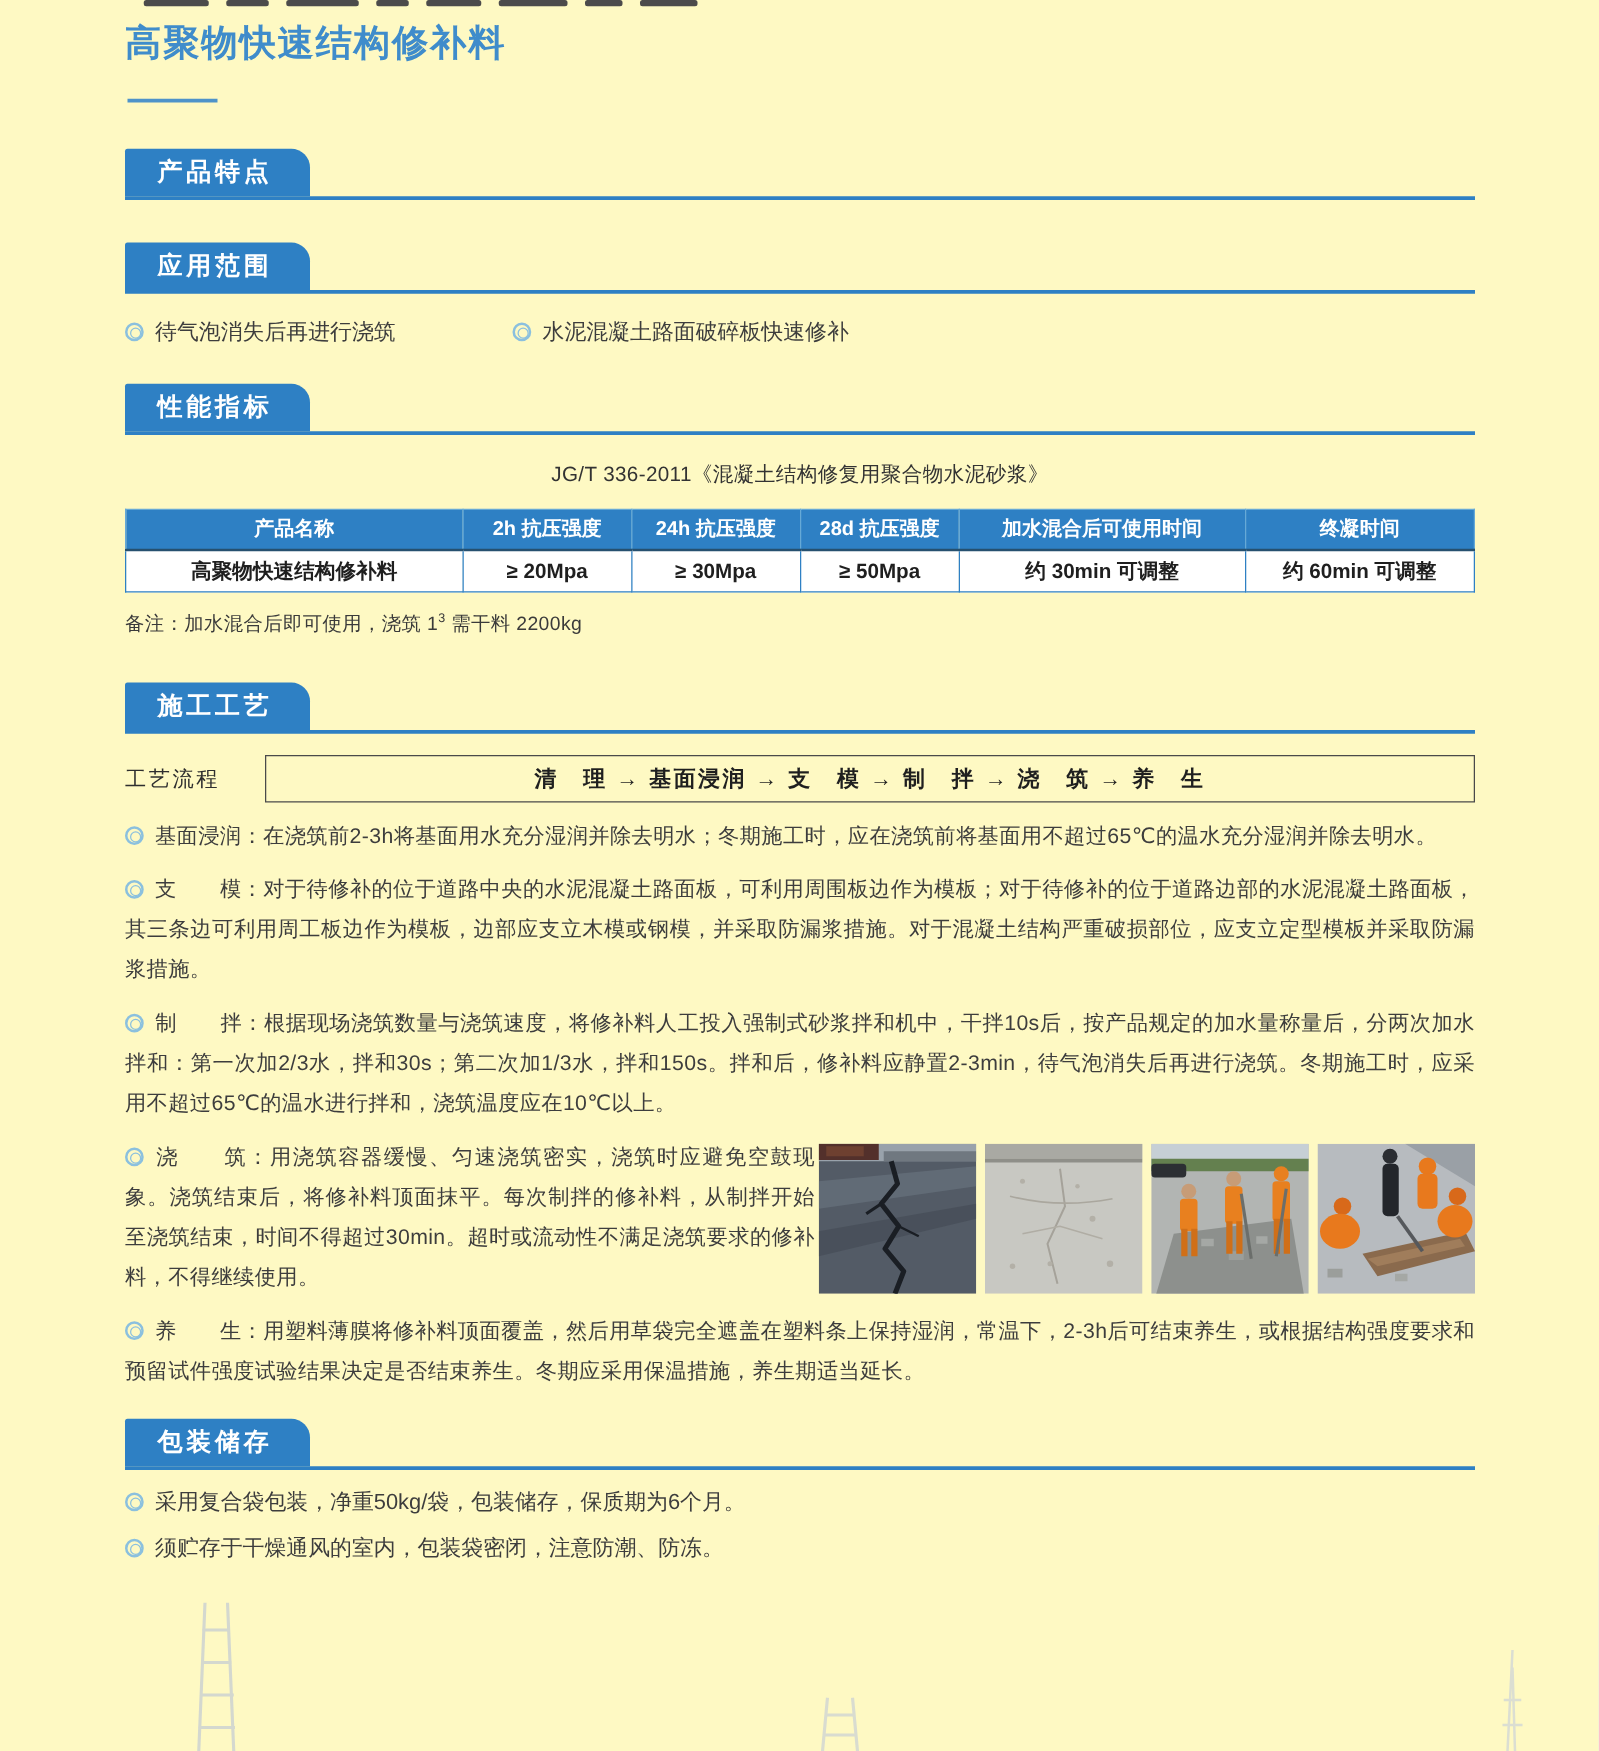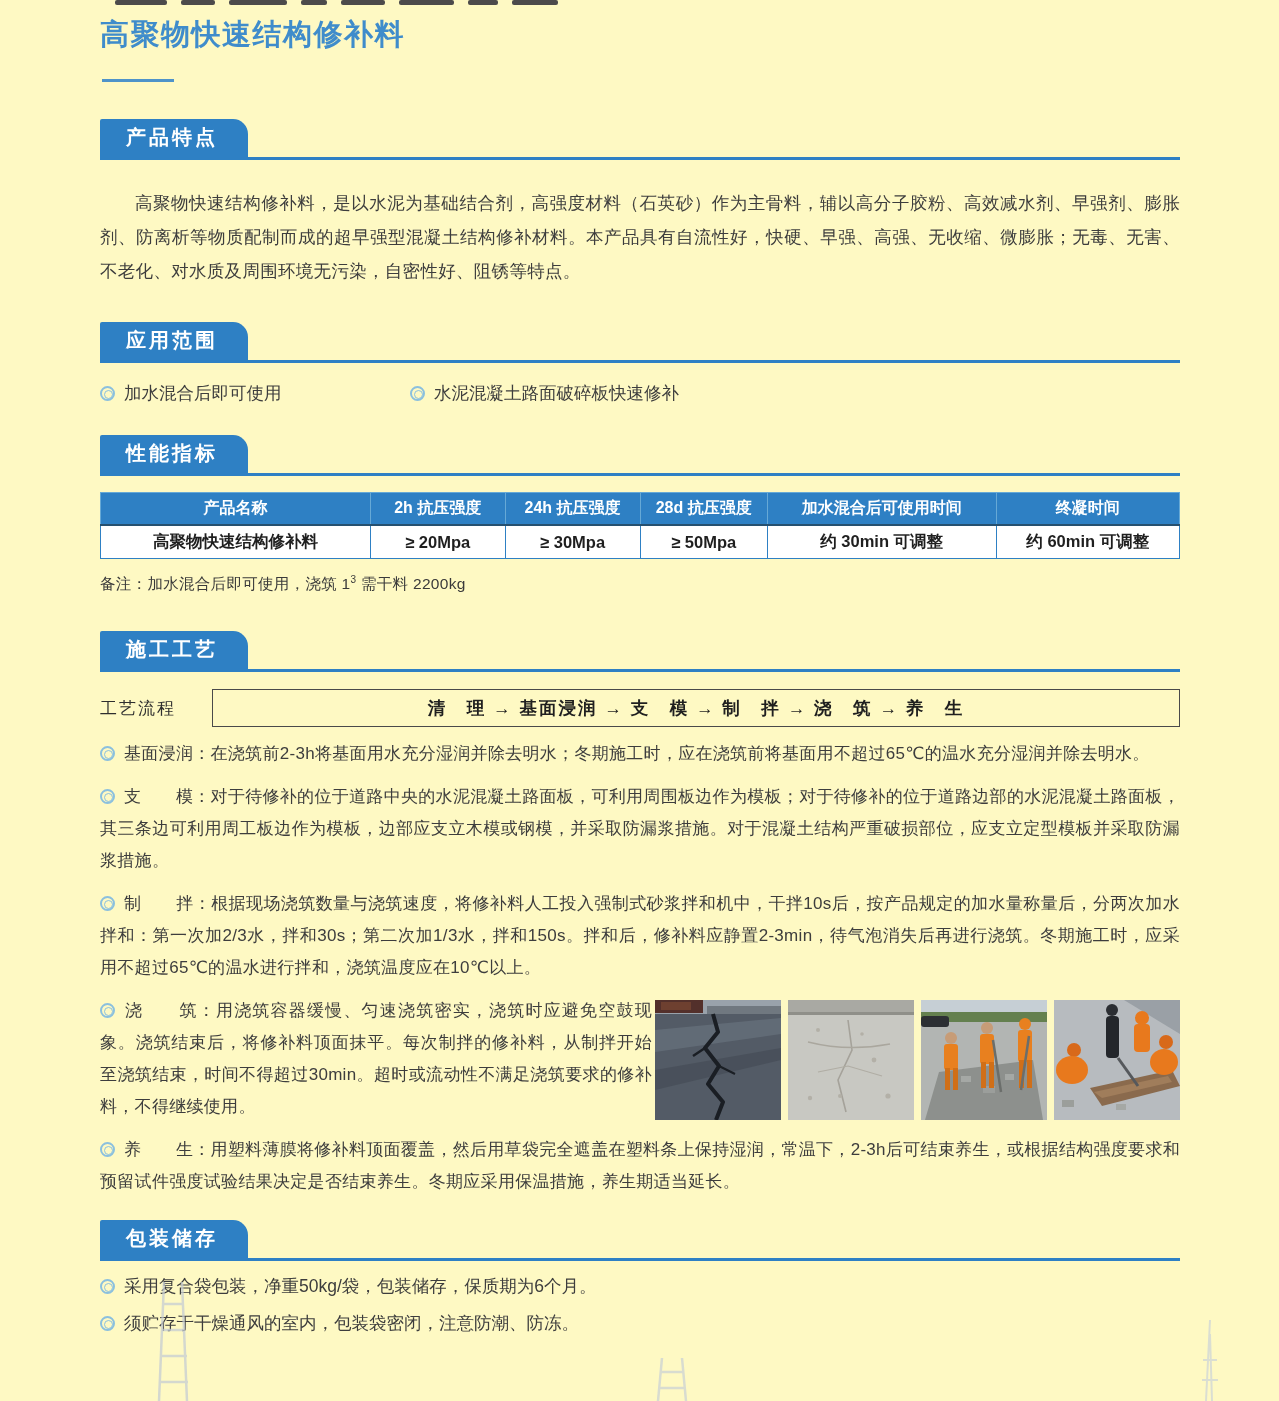--- a/index.html
+++ b/index.html
@@ -91,37 +91,37 @@
       <i style="width:30px"></i>
       <i style="width:46px"></i>
   </div>
 
   <h1 class="title">高聚物快速结构修补料</h1>
   <div class="title-underline"></div>
 
   <div class="sec-bar first">
     <span class="sec-tab">产品特点</span>
   </div>
-  <p class="body-para">高聚物快速结构修补料，是以水泥为基础结合剂，高强度材料（石英砂）作为主骨料，辅以高分子胶粉、高效减水剂、早强剂、膨胀剂、防离析等物质配制而成的超早强型混凝土结构修补材料。本产品具有自流性好，快硬、早强、高强、无收缩、微膨胀；无毒、无害、不老化、对水质及周围环境无污染，自密性好、阻锈等特点。</p>
 
   <div class="sec-bar" style="margin-top:34px">
     <span class="sec-tab">应用范围</span>
   </div>
   <div class="bullet-row">
     <div class="bullet-item">
-      <span class="ring"></span><span>加水混合后即可使用</span>
+      <span class="ring"></span><span>待气泡消失后再进行浇筑</span>
     </div>
     <div class="bullet-item">
       <span class="ring"></span><span>水泥混凝土路面破碎板快速修补</span>
     </div>
   </div>
 
   <div class="sec-bar" style="margin-top:30px">
     <span class="sec-tab">性能指标</span>
   </div>
+  <div class="std-line">JG/T 336-2011《混凝土结构修复用聚合物水泥砂浆》</div>
 
   <table class="perf">
     <colgroup>
       <col style="width:25%">
         <col style="width:12.5%">
         <col style="width:12.5%">
       <col style="width:11.8%">
         <col style="width:21.2%">
         <col style="width:17%">
     </colgroup>

